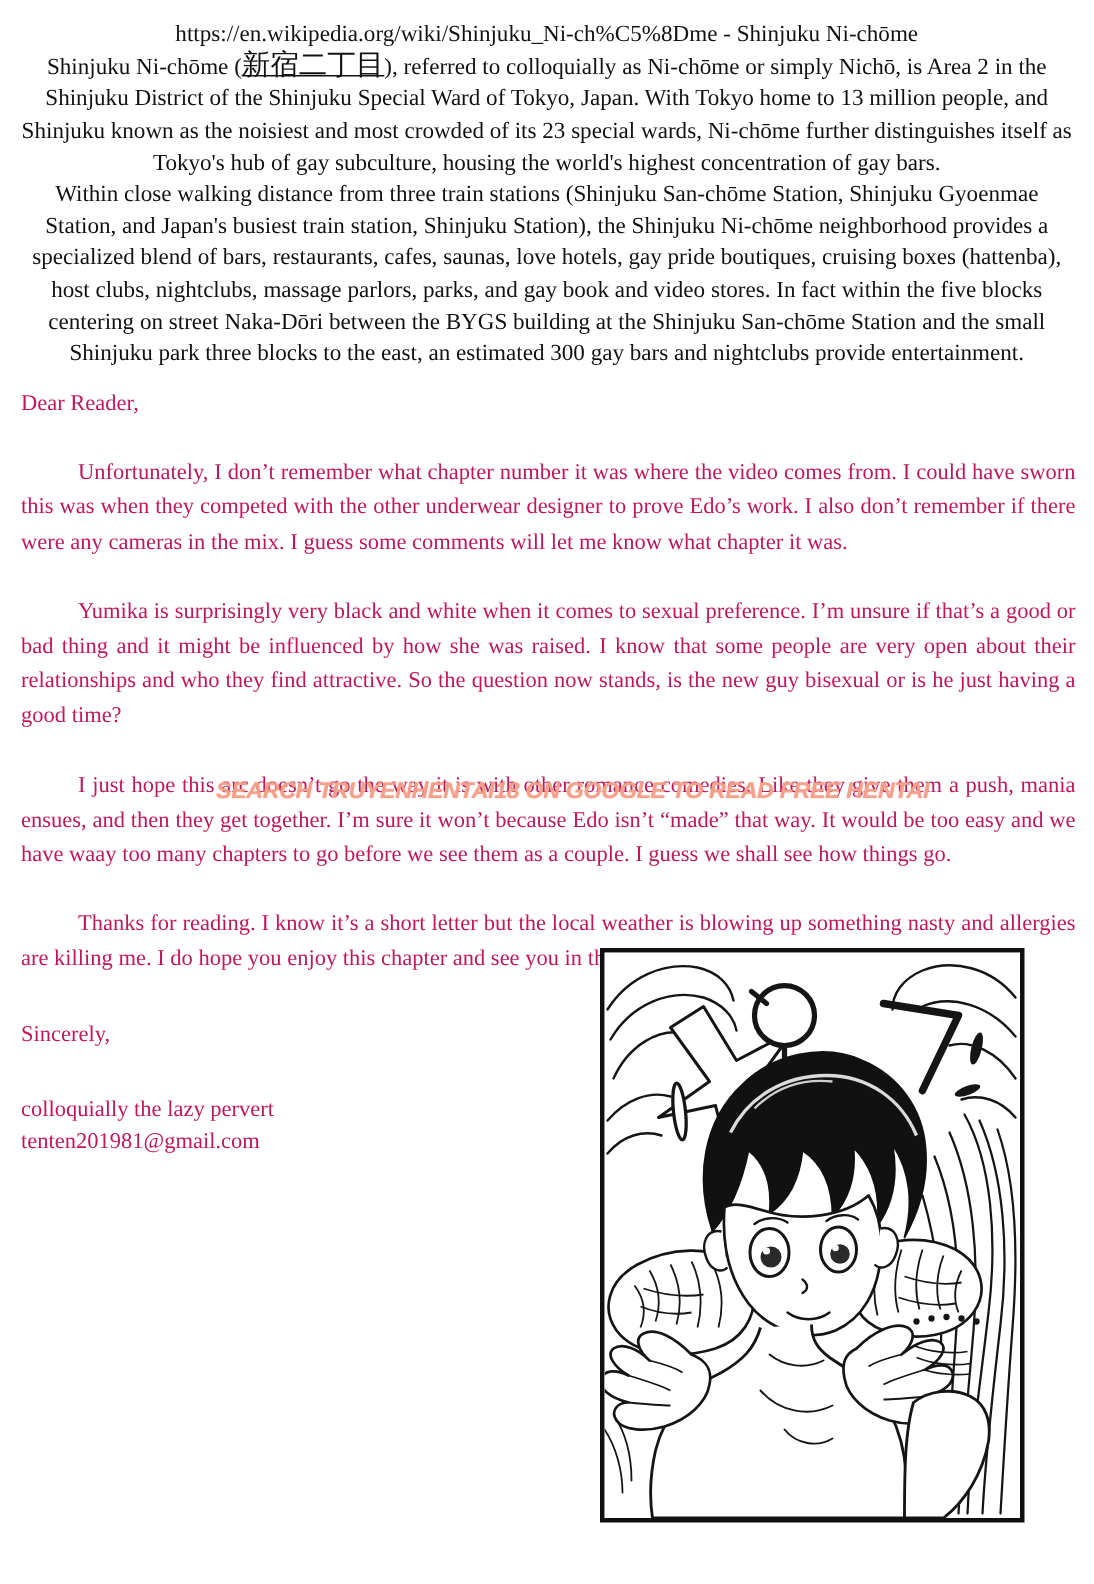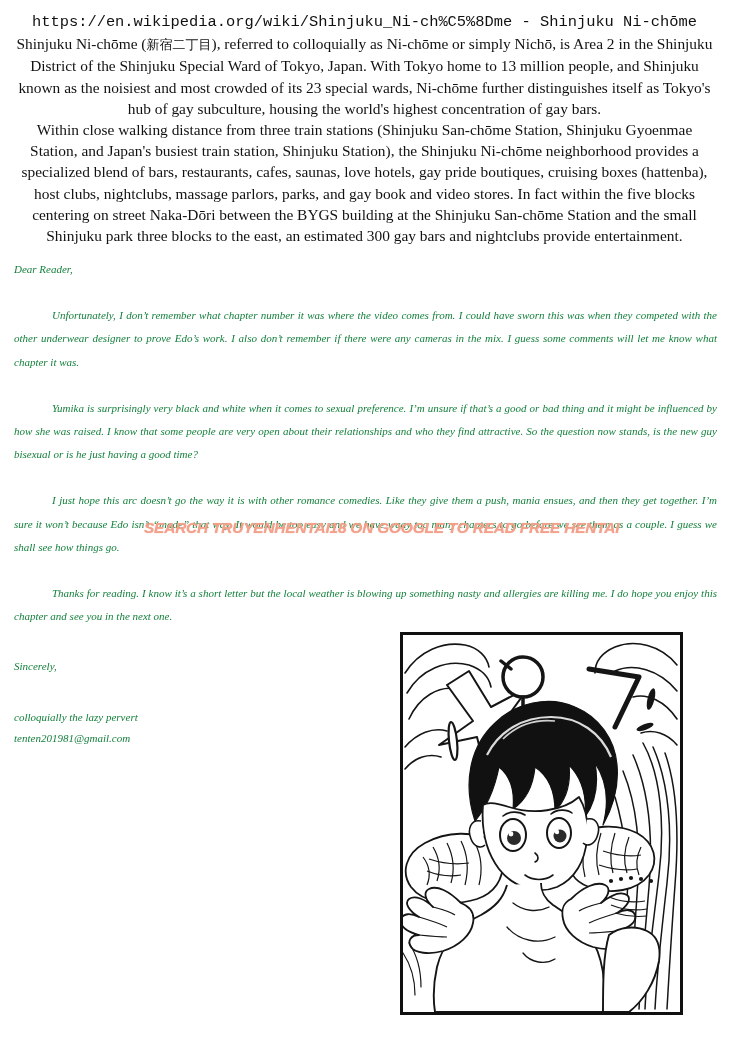--- a/index.html
+++ b/index.html
@@ -23,41 +23,40 @@
     left: 14px;
     top: 12px;
     width: 701px;
     text-align: center;
     font-size: 15.4px;
     line-height: 21.2px;
     color: #111111;
   }
   .header-block .url-line {
     display: block;
-    font-family: Liberation Mono, monospace;
   }
   .header-block p {
     margin: 0;
     text-align: center;
   }
   .jp {
     font-family: "DejaVu Sans", sans-serif;
-    font-size: 13px;
+    font-size: 19px;
+    text-decoration: underline;
   }
 
   
   .letter {
     position: absolute;
     left: 14px;
     top: 258px;
     width: 703px;
-    font-size: 11px;
+    font-size: 15px;
     line-height: 23.2px;
-    color: #15803d;
-    font-style: italic;
+    color: #be185d;
   }
   .letter .salutation {
     margin: 0 0 0 0;
   }
   .letter .para {
     margin: 23px 0 0 0;
     text-align: justify;
     text-justify: inter-word;
     text-indent: 38px;
   }

